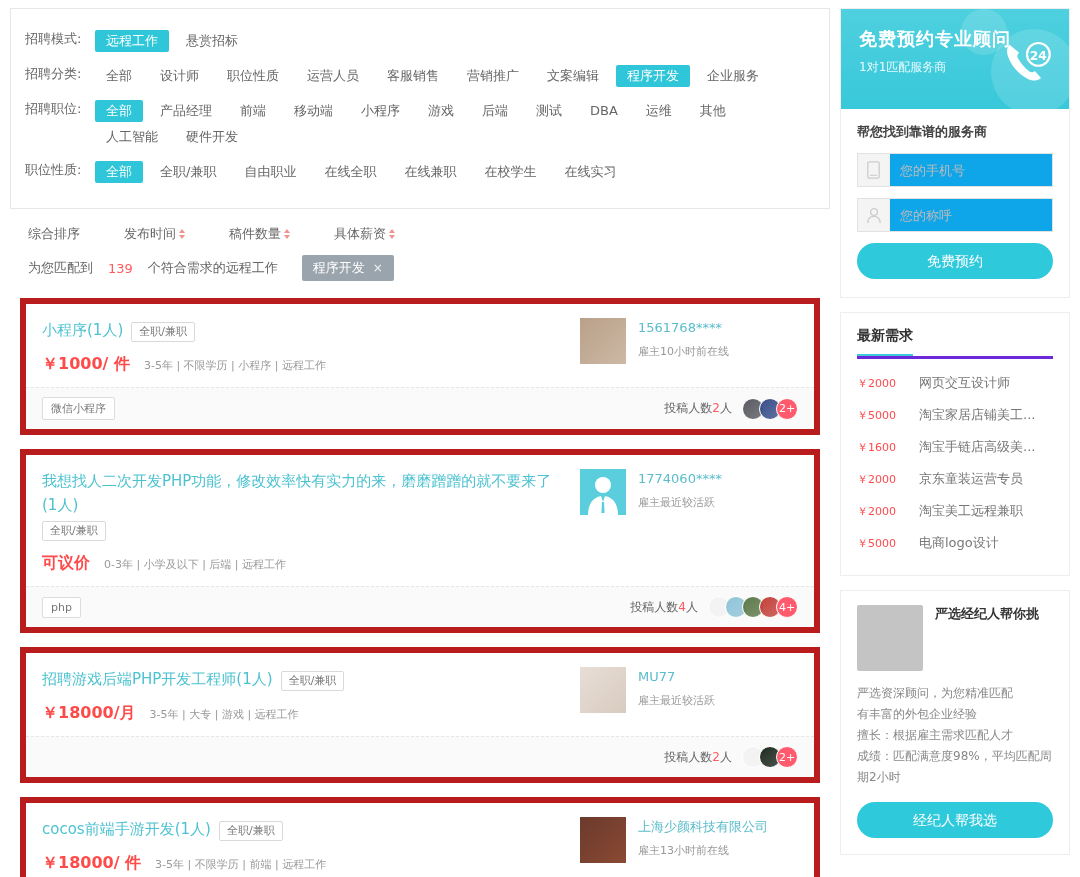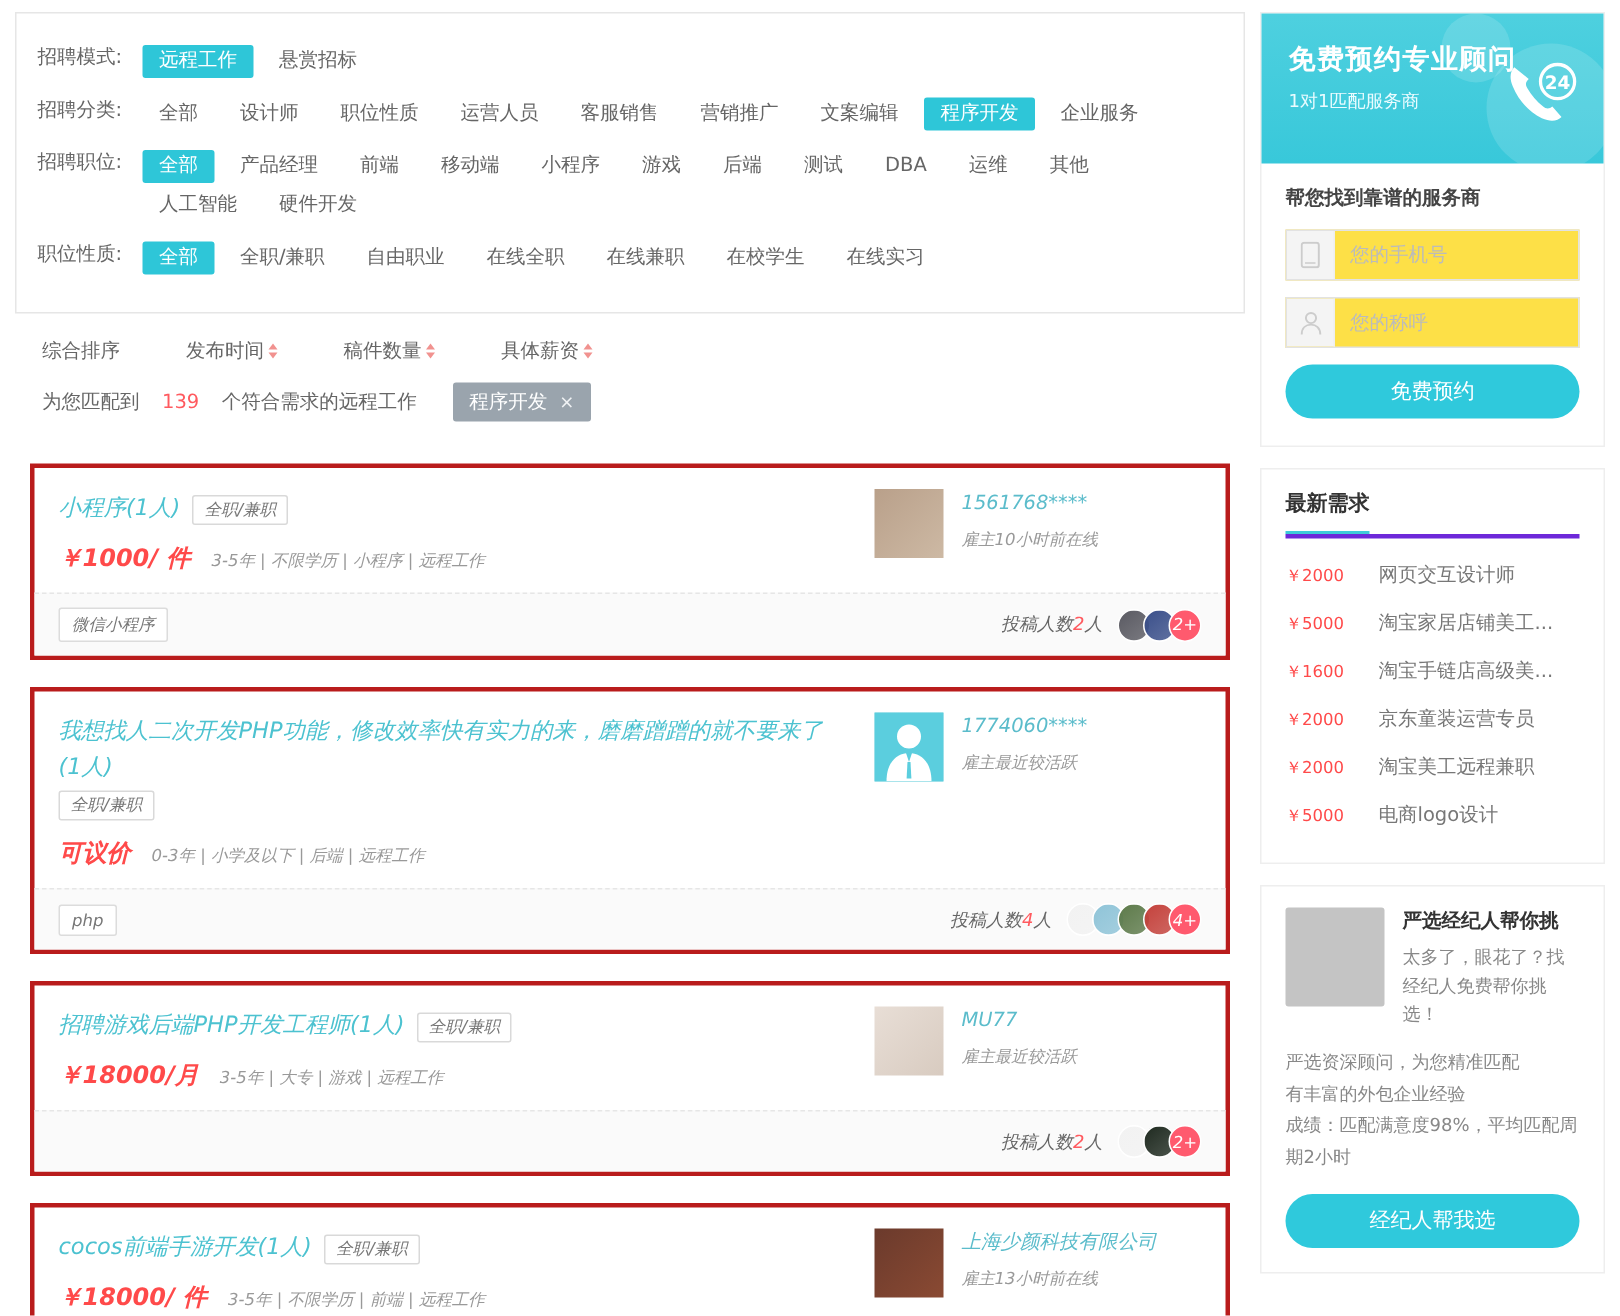--- a/index.html
+++ b/index.html
@@ -67,24 +67,23 @@
   .chip {
     display: inline-flex; align-items: center;
     background: #9aa4ad; color: #fff;
     padding: 4px 11px; margin-left: 12px;
     font-size: 13px; border-radius: 2px; cursor: pointer;
   }
   .chip .x { margin-left: 8px; font-size: 12px; color: #f0f2f4; }
 
   
   .card {
-    border: 3px solid #b91c1c;
+    border: 6px solid #b91c1c;
     background: #fff;
-    margin: 18px 10px 14px 10px;
-    font-style: italic;
+    margin: 7px 10px 14px 10px;
   }
   .card-body { padding: 14px 16px 12px 16px; display: flex; }
   .card-main { flex: 1; min-width: 0; padding-right: 14px; }
   .title-line { display: flex; align-items: flex-start; flex-wrap: wrap; }
   .job-title {
     color: #4cc2d0; font-size: 15px; line-height: 24px;
     cursor: pointer; margin-right: 8px;
   }
   .tag-outline {
     display: inline-block;
@@ -152,21 +151,21 @@
   .b1 { width: 86px; height: 86px; right: -8px; top: 20px; }
   .b2 { width: 46px; height: 46px; right: 62px; top: 0px; }
   .phone24 {
     position: absolute; right: 14px; top: 30px;
     width: 56px; height: 50px; color: #fff;
   }
   .consult-body { padding: 14px 16px 18px 16px; }
   .consult-body .lead { font-size: 13px; font-weight: bold; color: #444; margin-bottom: 12px; }
   .field {
     display: flex; align-items: center;
-    border: 1px solid #e2e2e2; height: 34px; margin-bottom: 11px; background: #fde047;
+    border: 1px solid #e2e2e2; height: 34px; margin-bottom: 11px; background: #0ea5e9;
   }
   .field .ficon {
     width: 32px; height: 32px; flex: none;
     background: #f4f4f4; border-right: 1px solid #eee;
     display: flex; align-items: center; justify-content: center;
     color: #c6c6c6;
   }
   .field input {
     border: 0; outline: none; flex: 1; height: 100%;
     padding: 0 10px; font-size: 13px; color: #444;
@@ -505,26 +504,26 @@
           </div>
       </div>
     </div>
 
     <div class="side-card">
       <div class="side-pad">
         <div class="promo-top">
           <div class="promo-img"></div>
           <div>
             <div class="promo-h">严选经纪人帮你挑</div>
-            <div class="promo-p">太多了，眼花了？找经纪人免费帮你挑选！</div>
           </div>
         </div>
         <div id="promo-lines">
             <div class="promo-line">严选资深顾问，为您精准匹配</div>
             <div class="promo-line">有丰富的外包企业经验</div>
+            <div class="promo-line">擅长：根据雇主需求匹配人才</div>
             <div class="promo-line">成绩：匹配满意度98%，平均匹配周期2小时</div>
           </div>
         <button class="btn-primary" style="margin-top:14px">经纪人帮我选</button>
       </div>
     </div>
 
   </div>
 </div>
 
 </body></html>

